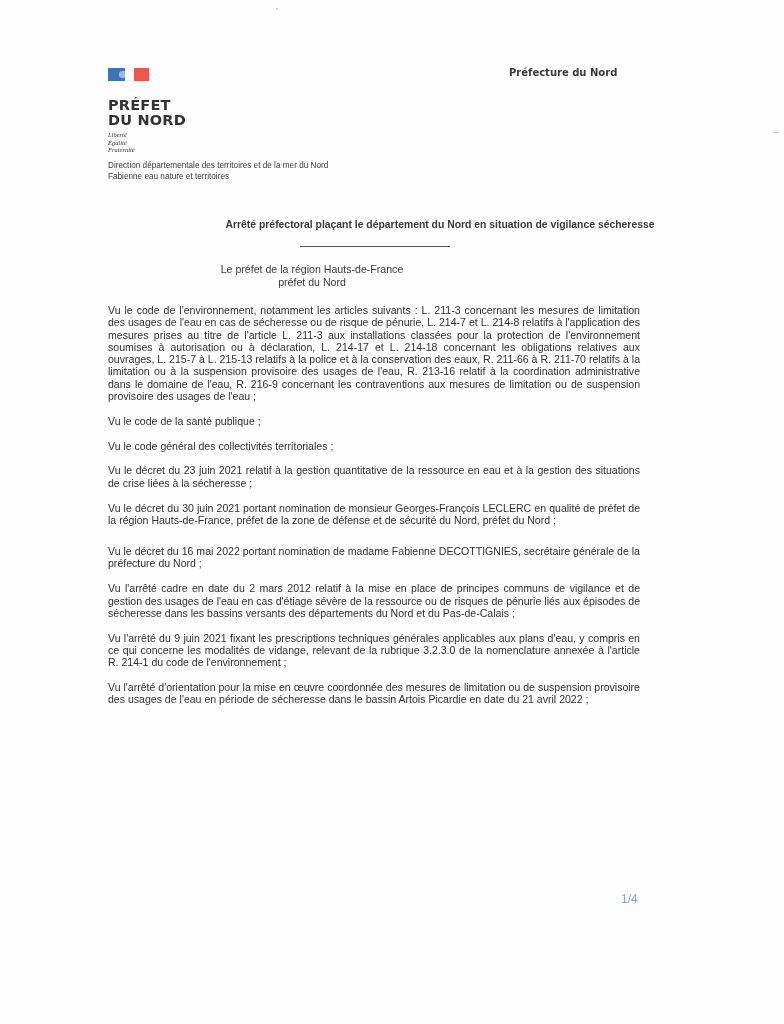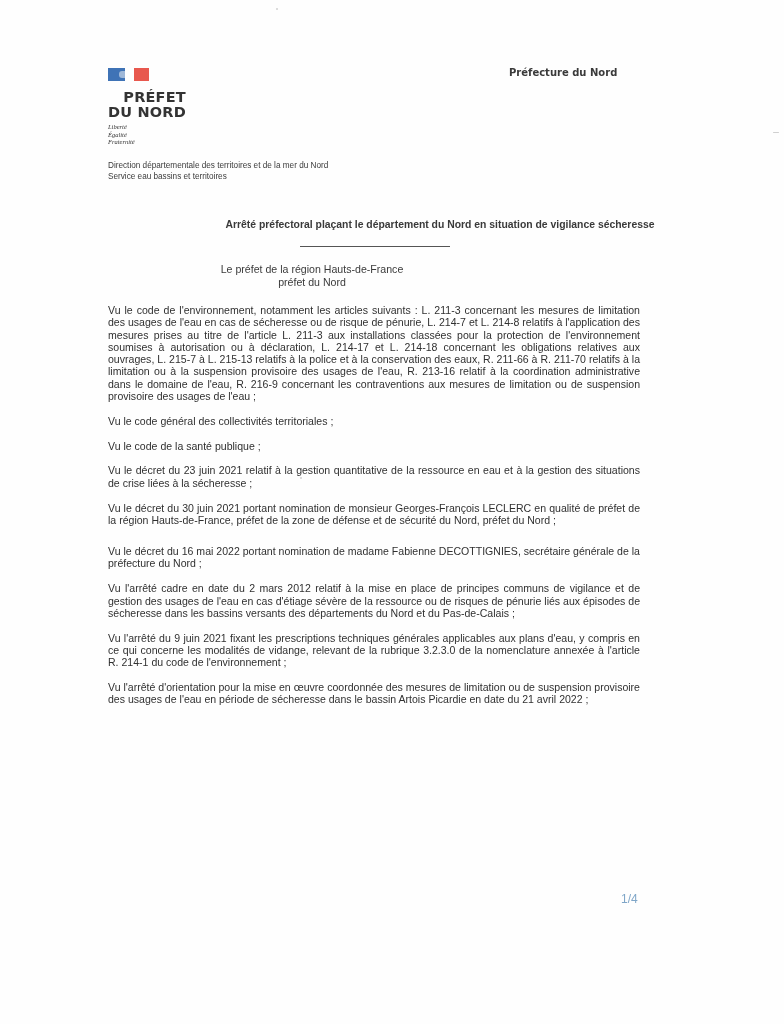--- a/index.html
+++ b/index.html
@@ -8,21 +8,21 @@
     font-family: "Liberation Sans", sans-serif; color: #2b2b2b;
   }
   .page { position: absolute; left: 0; top: 0; width: 784px; height: 1024px; background: #fefefe; }
 
   .logo { position: absolute; left: 108px; top: 68px; }
   .flag { display: flex; gap: 3px; height: 13px; }
   .flag .blue { width: 17px; height: 13px; background: #3f73b6; position: relative; }
   .flag .blue::after { content: ""; position: absolute; right: 0; top: 3px; width: 6px; height: 7px; background: #9fb8d8; border-radius: 3px 0 0 3px; }
   .flag .white { width: 3px; }
   .flag .red { width: 15px; height: 13px; background: #e8584e; }
-  .org-name { margin-top: 9px; font-family: "DejaVu Sans", sans-serif; font-weight: bold; font-size: 14.5px; line-height: 15px; color: #333; letter-spacing: 0.2px; text-align: right; }
+  .org-name { margin-top: 17px; font-family: "DejaVu Sans", sans-serif; font-weight: bold; font-size: 14.5px; line-height: 15px; color: #333; letter-spacing: 0.2px; }
   .motto { margin-top: 3px; font-family: "Liberation Serif", serif; font-style: italic; font-size: 6.5px; line-height: 7.5px; color: #333; }
 
   .prefecture { position: absolute; left: 509px; top: 67px; font-family: "DejaVu Sans", sans-serif; font-weight: bold; font-size: 10px; color: #3a3a3a; }
 
   .direction { position: absolute; left: 108px; top: 160px; font-size: 8.2px; line-height: 11px; color: #3a3a3a; }
 
   .title { position: absolute; left: 0; width: 784px; top: 219px; text-align: center; font-weight: bold; font-size: 10.4px; color: #3a3a3a; padding-left: 48px; }
   .sep { position: absolute; left: 300px; top: 246px; width: 150px; height: 1px; background: #555; }
   .issuer { position: absolute; left: 0; width: 624px; top: 263px; text-align: center; font-size: 10.6px; line-height: 12.5px; color: #3a3a3a; }
 
@@ -52,35 +52,35 @@
       <div>Liberté</div>
       <div>Égalité</div>
       <div>Fraternité</div>
     </div>
   </div>
 
   <div class="prefecture">Préfecture du Nord</div>
 
   <div class="direction">
     <div>Direction départementale des territoires et de la mer du Nord</div>
-    <div>Service eau bassins et territoires</div>
+    <div>Fabienne eau nature et territoires</div>
   </div>
 
   <div class="title">Arrêté préfectoral plaçant le département du Nord en situation de vigilance sécheresse</div>
   <div class="sep"></div>
 
   <div class="issuer">
     <div>Le préfet de la région Hauts-de-France</div>
     <div>préfet du Nord</div>
   </div>
 
   <div class="body">
     <p class="gap">Vu le code de l'environnement, notamment les articles suivants : L. 211-3 concernant les mesures de limitation des usages de l'eau en cas de sécheresse ou de risque de pénurie, L. 214-7 et L. 214-8 relatifs à l'application des mesures prises au titre de l'article L. 211-3 aux installations classées pour la protection de l'environnement soumises à autorisation ou à déclaration, L. 214-17 et L. 214-18 concernant les obligations relatives aux ouvrages, L. 215-7 à L. 215-13 relatifs à la police et à la conservation des eaux, R. 211-66 à R. 211-70 relatifs à la limitation ou à la suspension provisoire des usages de l'eau, R. 213-16 relatif à la coordination administrative dans le domaine de l'eau, R. 216-9 concernant les contraventions aux mesures de limitation ou de suspension provisoire des usages de l'eau ;</p>
+    <p class="gap">Vu le code de la santé publique ;</p>
     <p class="gap">Vu le code général des collectivités territoriales ;</p>
-    <p class="gap">Vu le code de la santé publique ;</p>
     <p class="gap">Vu le décret du 23 juin 2021 relatif à la gestion quantitative de la ressource en eau et à la gestion des situations de crise liées à la sécheresse ;</p>
     <p class="gap" style="margin-bottom:19px">Vu le décret du 30 juin 2021 portant nomination de monsieur Georges-François LECLERC en qualité de préfet de la région Hauts-de-France, préfet de la zone de défense et de sécurité du Nord, préfet du Nord ;</p>
     <p class="gap">Vu le décret du 16 mai 2022 portant nomination de madame Fabienne DECOTTIGNIES, secrétaire générale de la préfecture du Nord ;</p>
     <p class="gap">Vu l'arrêté cadre en date du 2 mars 2012 relatif à la mise en place de principes communs de vigilance et de gestion des usages de l'eau en cas d'étiage sévère de la ressource ou de risques de pénurie liés aux épisodes de sécheresse dans les bassins versants des départements du Nord et du Pas-de-Calais ;</p>
     <p class="gap">Vu l'arrêté du 9 juin 2021 fixant les prescriptions techniques générales applicables aux plans d'eau, y compris en ce qui concerne les modalités de vidange, relevant de la rubrique 3.2.3.0 de la nomenclature annexée à l'article R. 214-1 du code de l'environnement ;</p>
     <p class="gap">Vu l'arrêté d'orientation pour la mise en œuvre coordonnée des mesures de limitation ou de suspension provisoire des usages de l'eau en période de sécheresse dans le bassin Artois Picardie en date du 21 avril  2022 ;</p>
   </div>
 
   <div class="pagenum">1/4</div>
 

